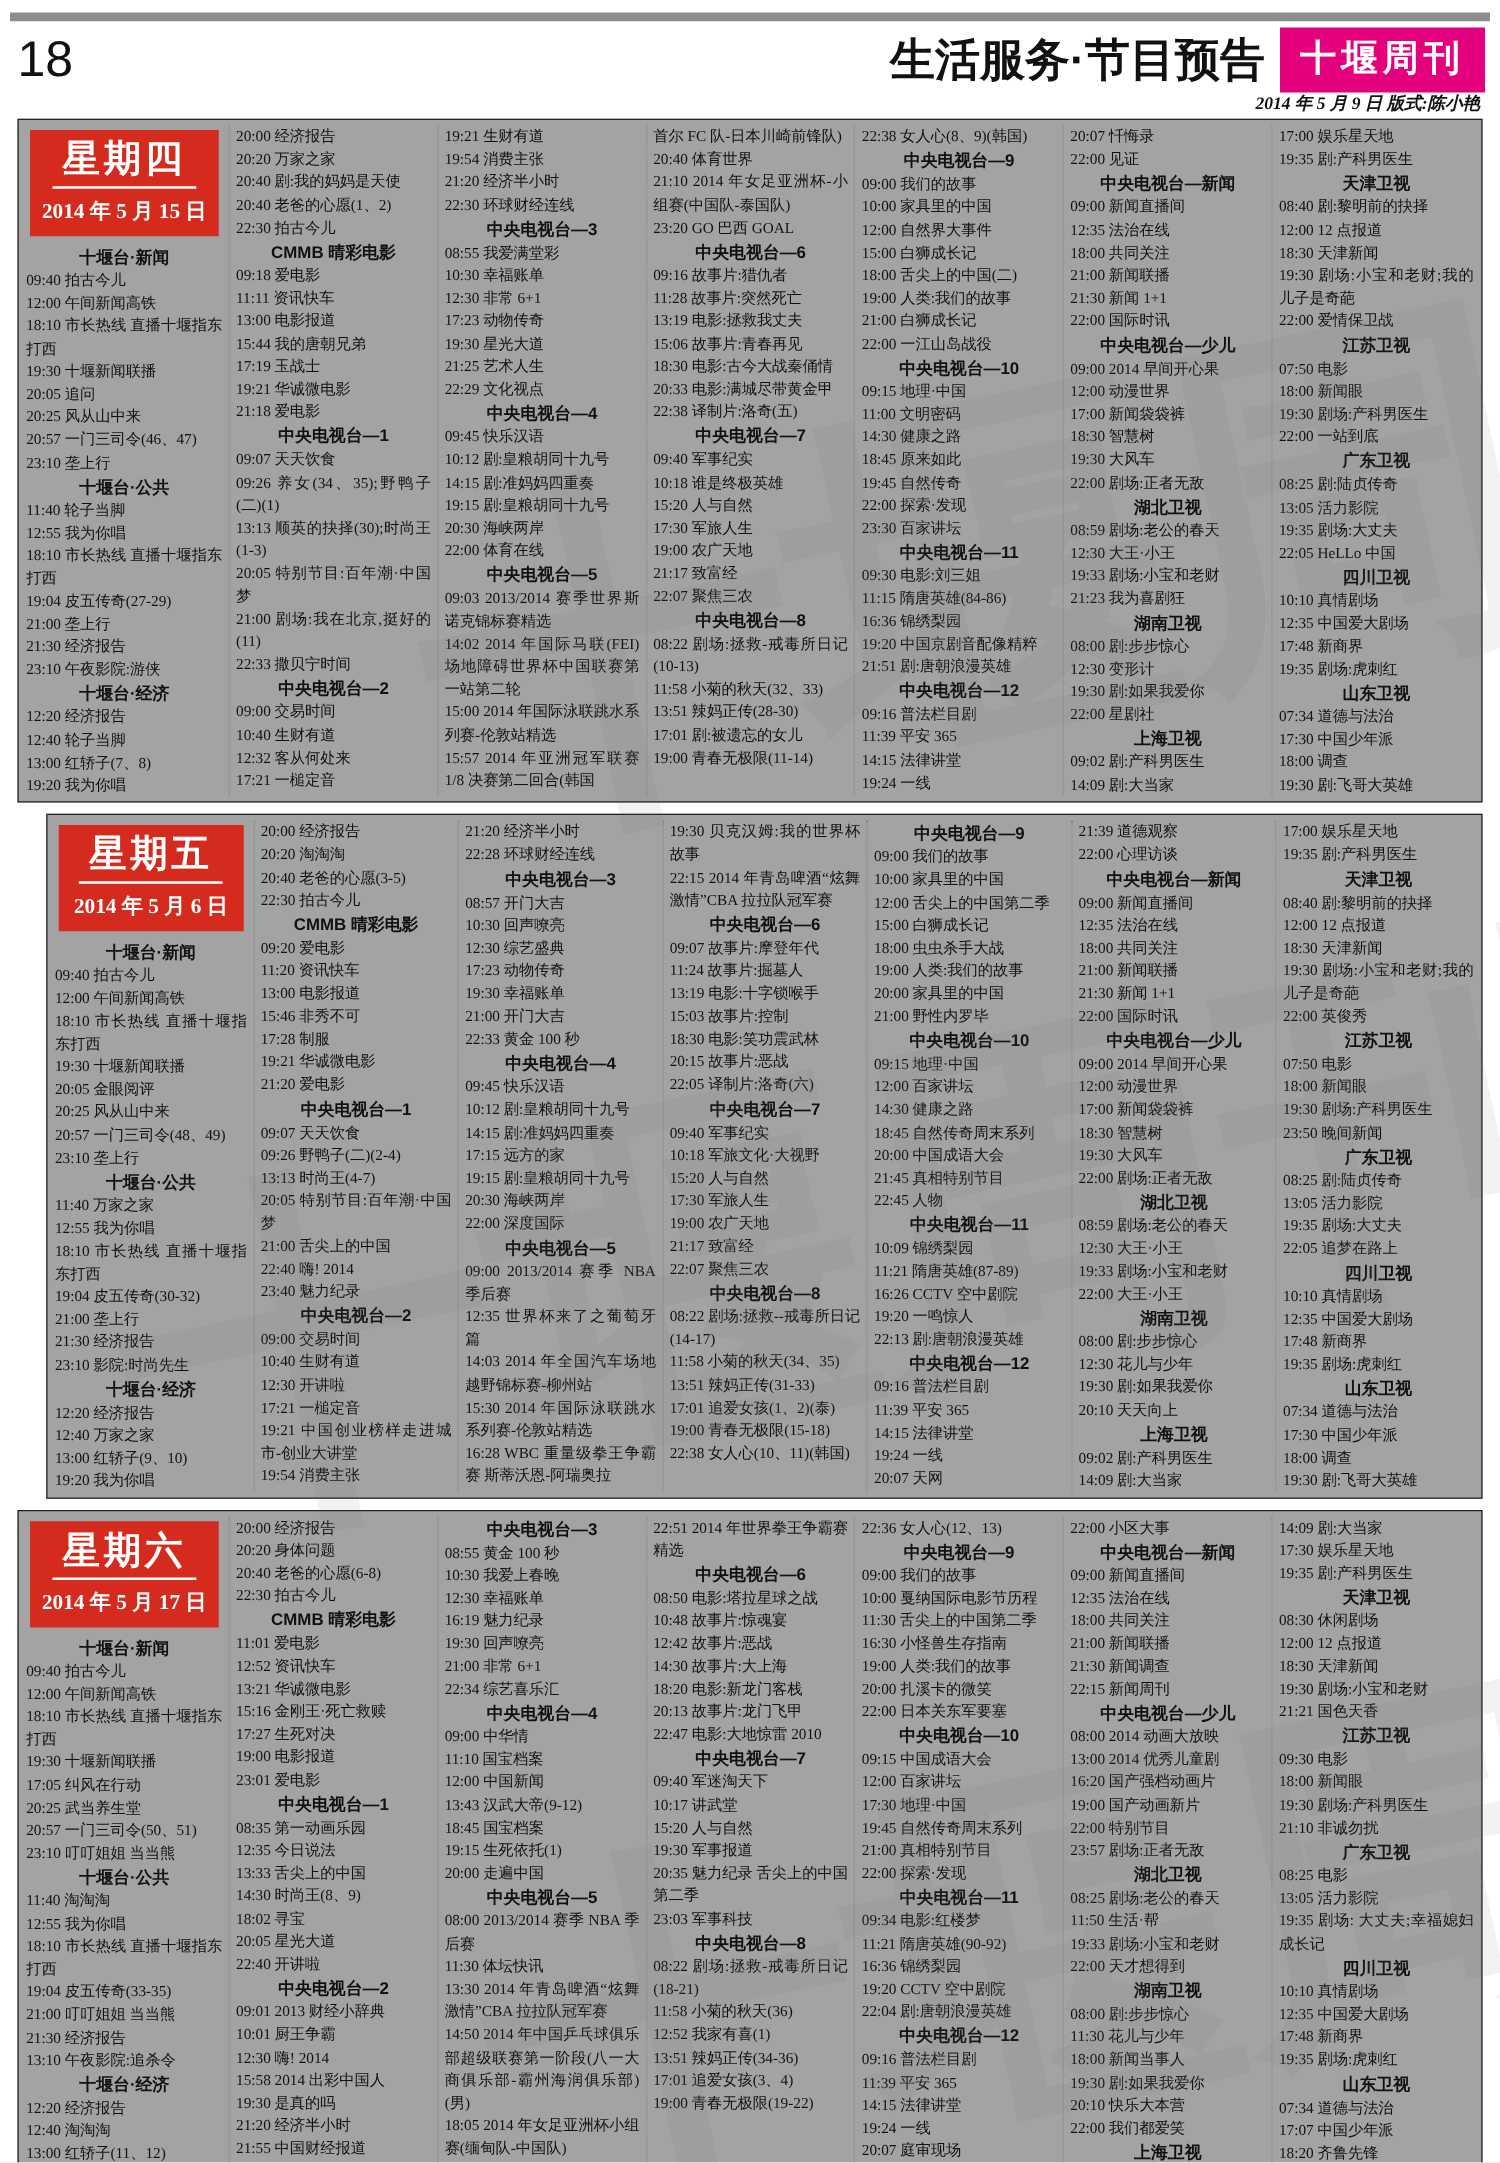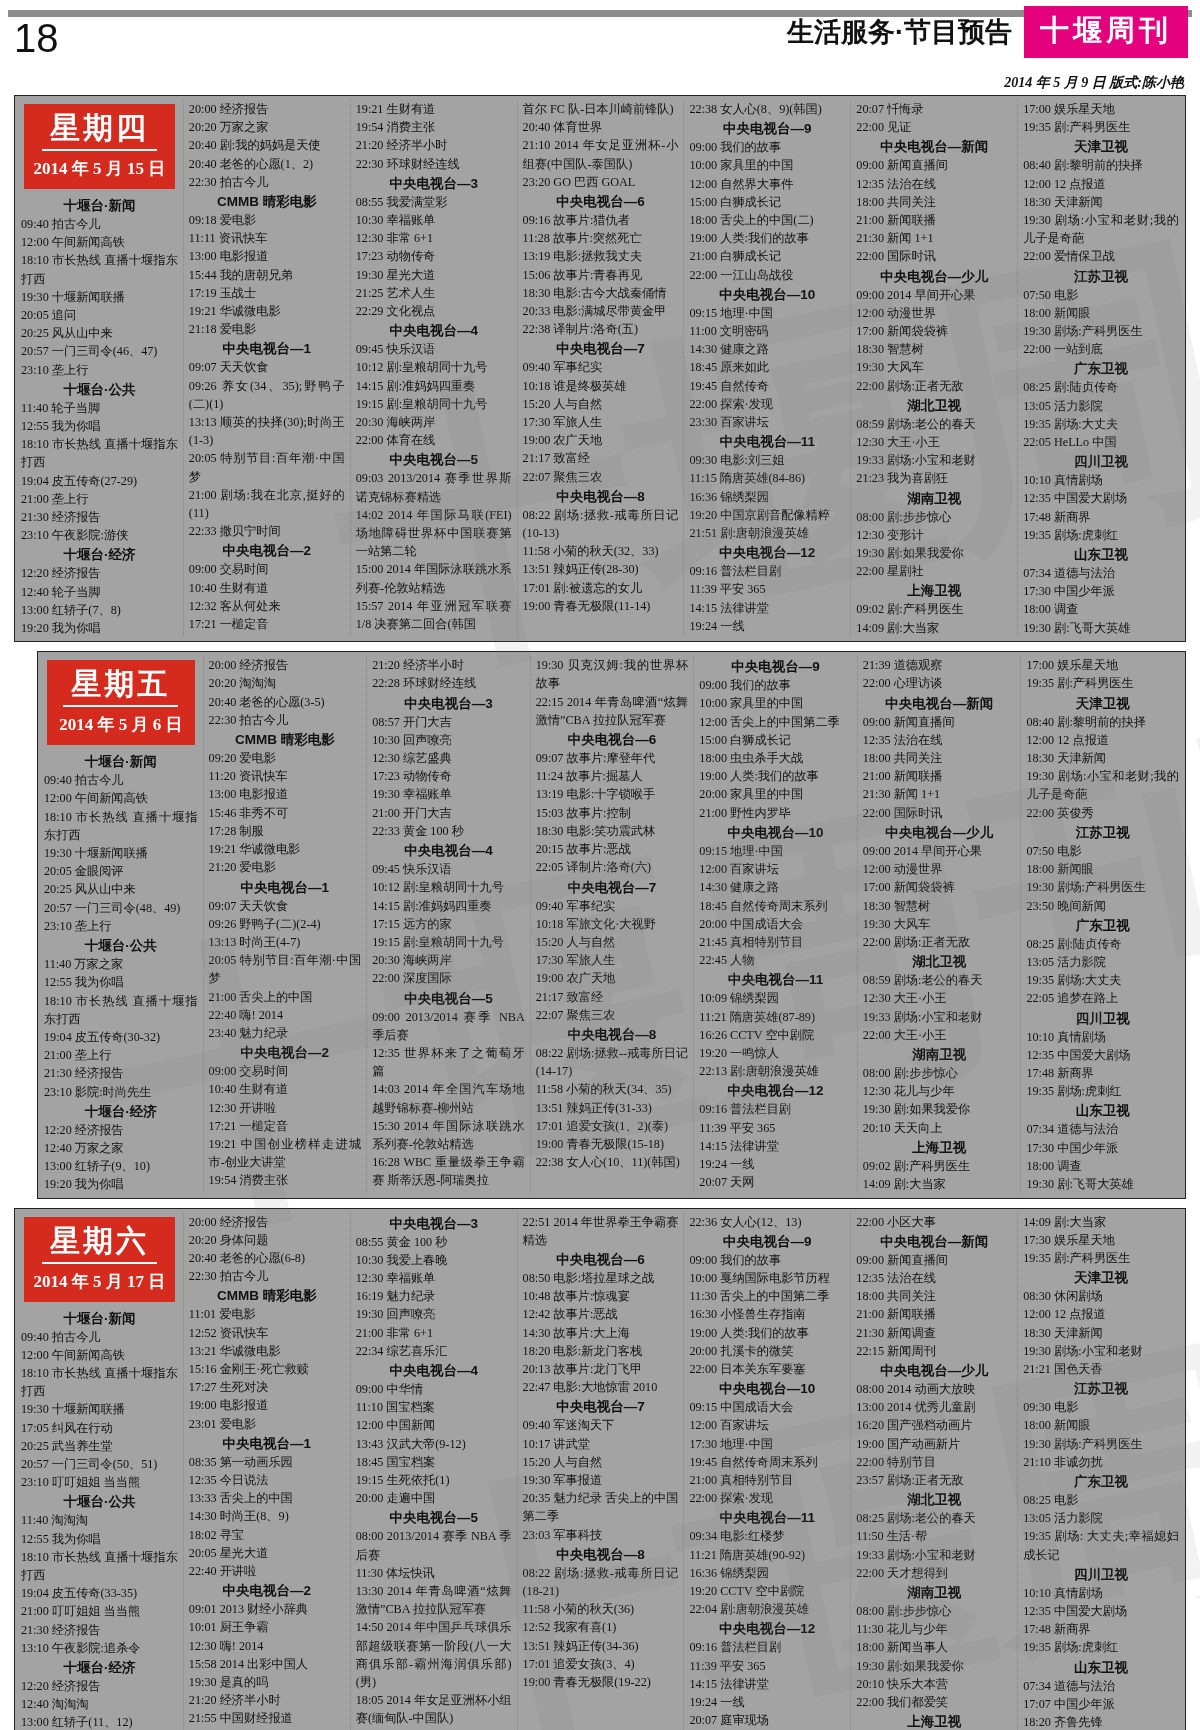--- a/index.html
+++ b/index.html
@@ -1,22 +1,22 @@
 <!DOCTYPE html>
 <html><head>
 <meta charset="utf-8">
 <style>
   html,body{margin:0;padding:0;background:#e8e8e8;}
   .page{position:relative;width:1200px;height:1730px;background:#fff;margin:0 auto;overflow:hidden;
         font-family:"Liberation Serif","DejaVu Serif",serif;color:#111;}
   .topbar{position:absolute;top:10px;left:8px;right:8px;height:7px;background:#8d8d8d;}
-  .hdr{position:absolute;top:6px;left:14px;right:12px;display:flex;justify-content:space-between;align-items:flex-end;}
+  .hdr{position:absolute;top:22px;left:14px;right:12px;display:flex;justify-content:space-between;align-items:center;}
   .pagenum{font-family:"Liberation Sans","DejaVu Sans",sans-serif;font-size:40px;line-height:40px;font-weight:400;}
   .hdr-right{display:flex;align-items:center;gap:12px;}
-  .section-title{font-family:"Liberation Sans","DejaVu Sans",sans-serif;font-weight:bold;font-size:27px;}
+  .section-title{font-family:"Liberation Sans","DejaVu Sans",sans-serif;font-weight:bold;font-size:36px;}
   .brand{background:#e5007d;color:#fff;font-family:"Liberation Sans","DejaVu Sans",sans-serif;
          font-weight:bold;font-size:29px;padding:5px 16px 7px;letter-spacing:4px;}
   .dateline{position:absolute;top:74px;right:16px;font-size:14px;font-weight:bold;font-style:italic;text-align:center;}
   .blocks{position:absolute;top:95px;left:14px;width:1172px;}
   .block{display:grid;grid-template-columns:repeat(7,1fr);border:1.5px solid #222;background:#a3a3a3;
          margin-bottom:9px;padding:4px 1px;position:relative;z-index:1;}
   .b1{min-height:536px;} .b2{min-height:537px;margin-left:23px;} .b3{min-height:515px;}
   .col{border-left:1px dotted #888;padding:0 5px;min-width:0;}
   .col:first-child{border-left:none;}
   .daybox{margin:4px 3px 6px;background:#d42b1e;color:#fff;text-align:center;padding:8px 0 9px;}

